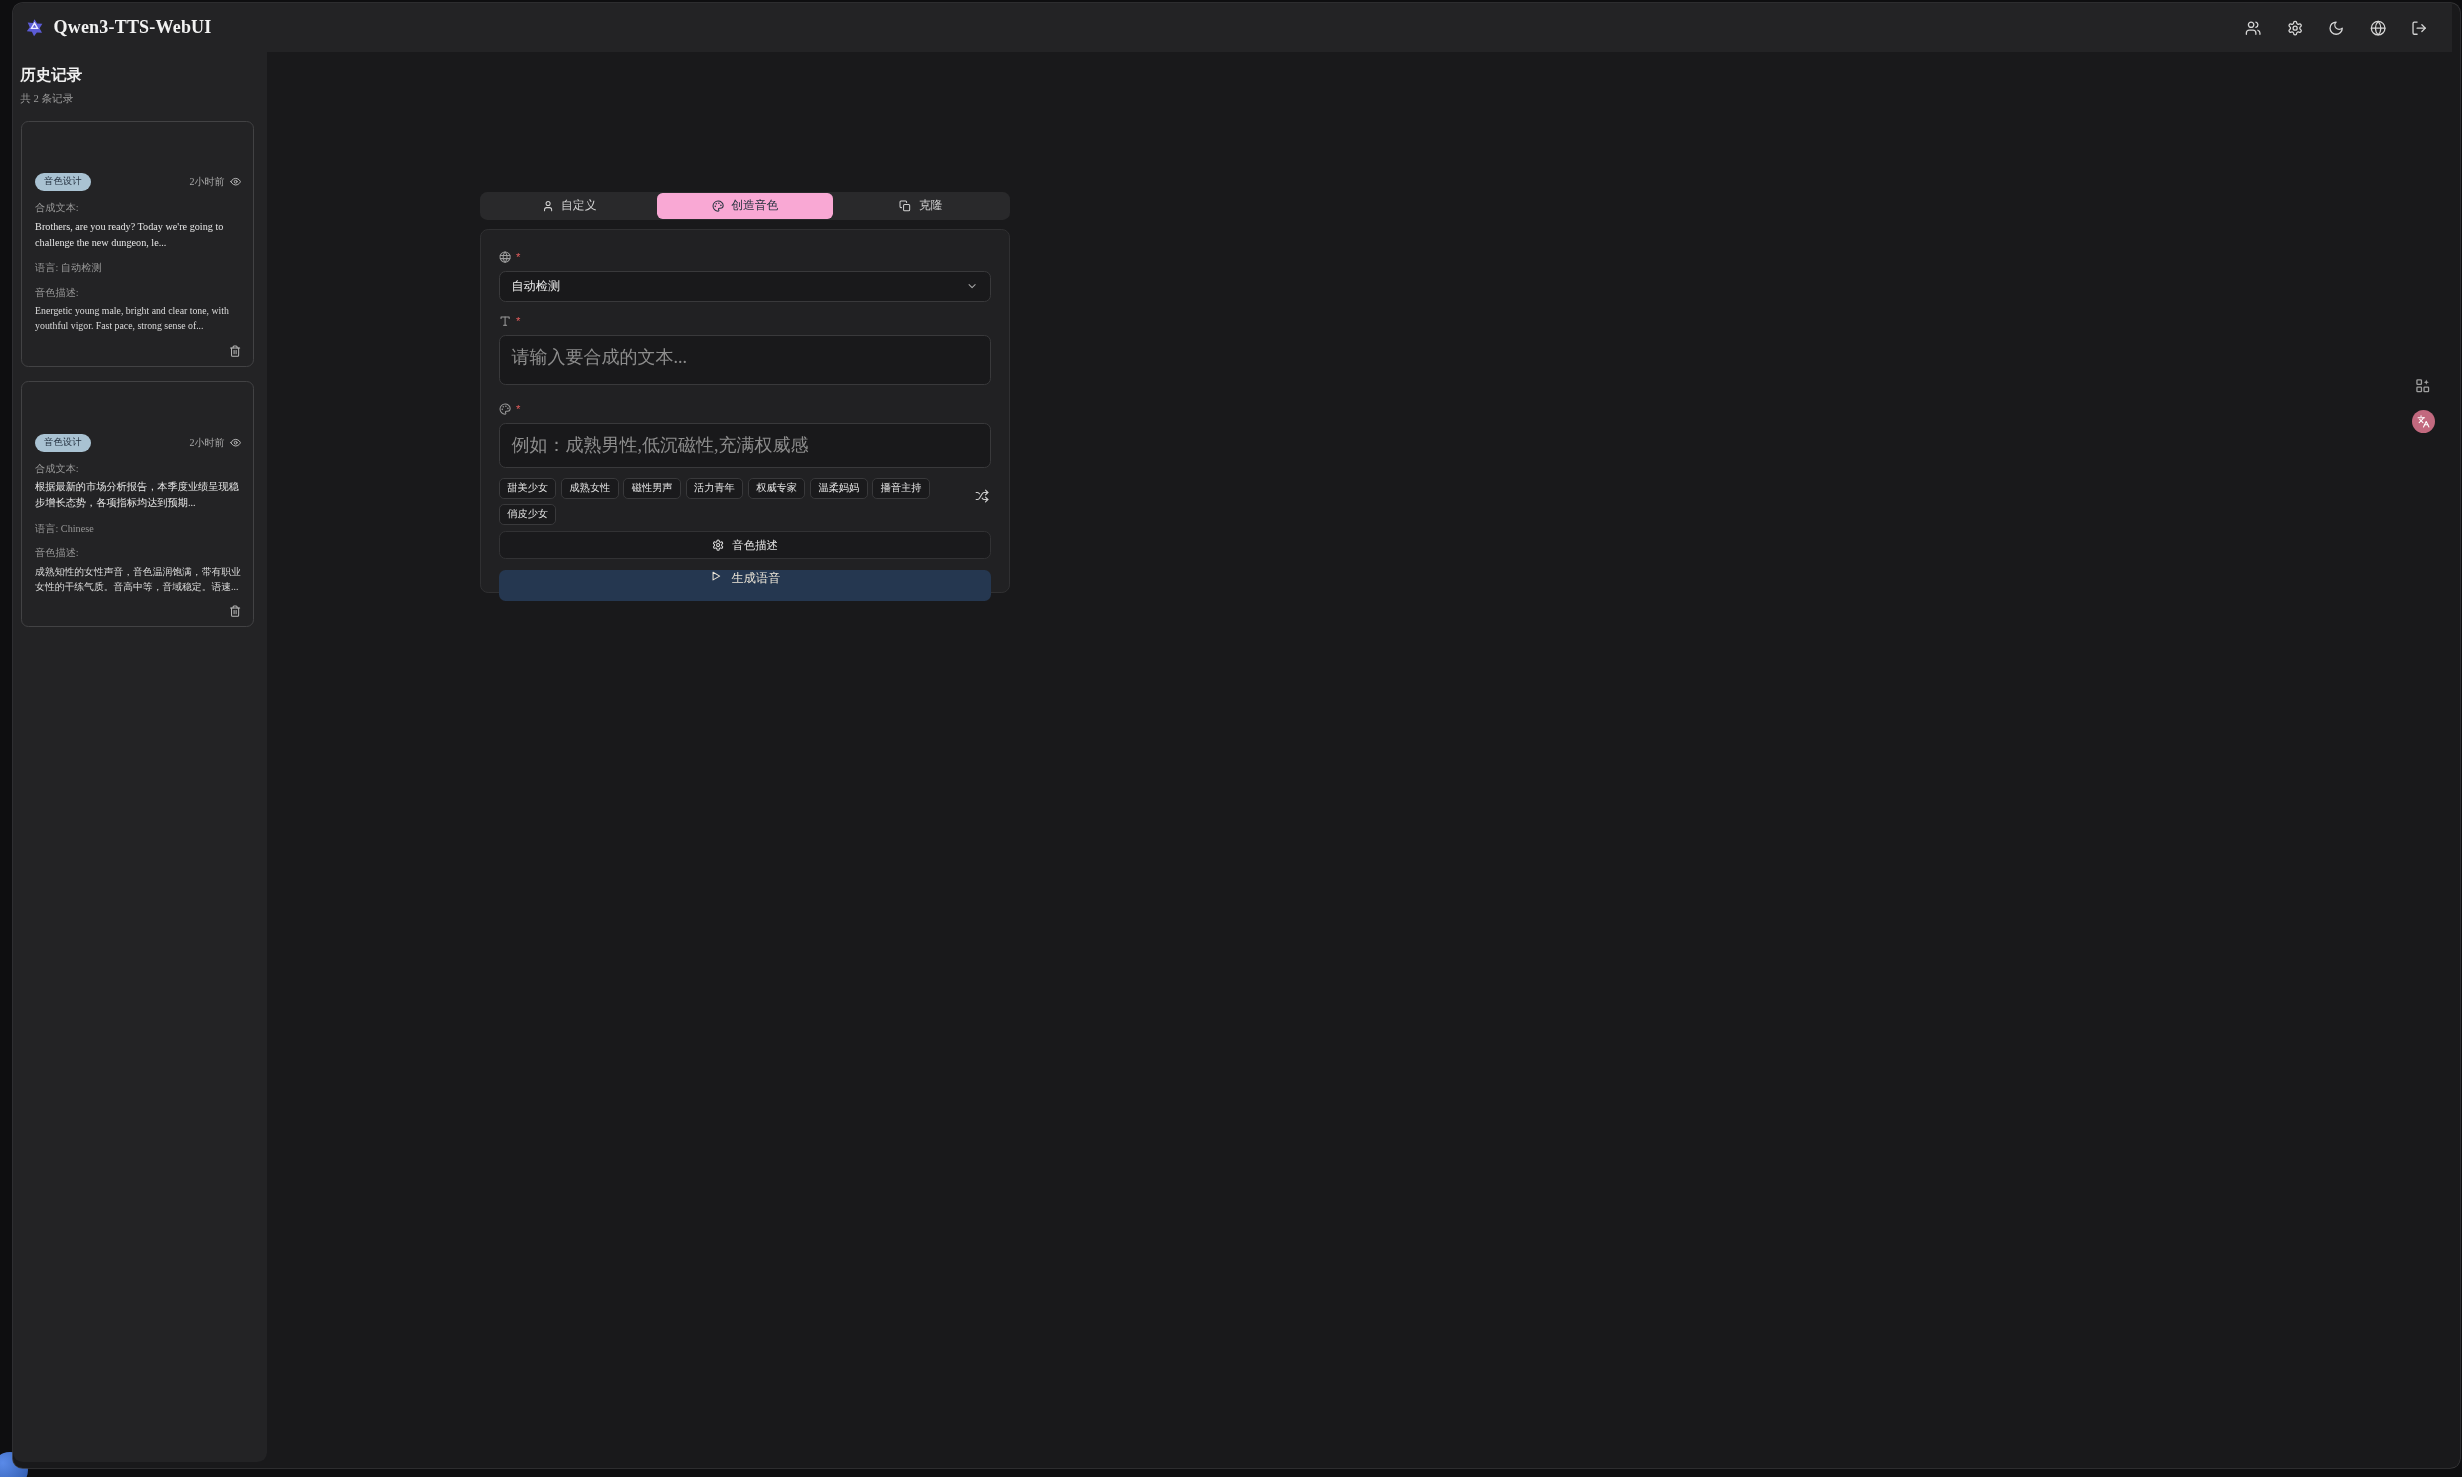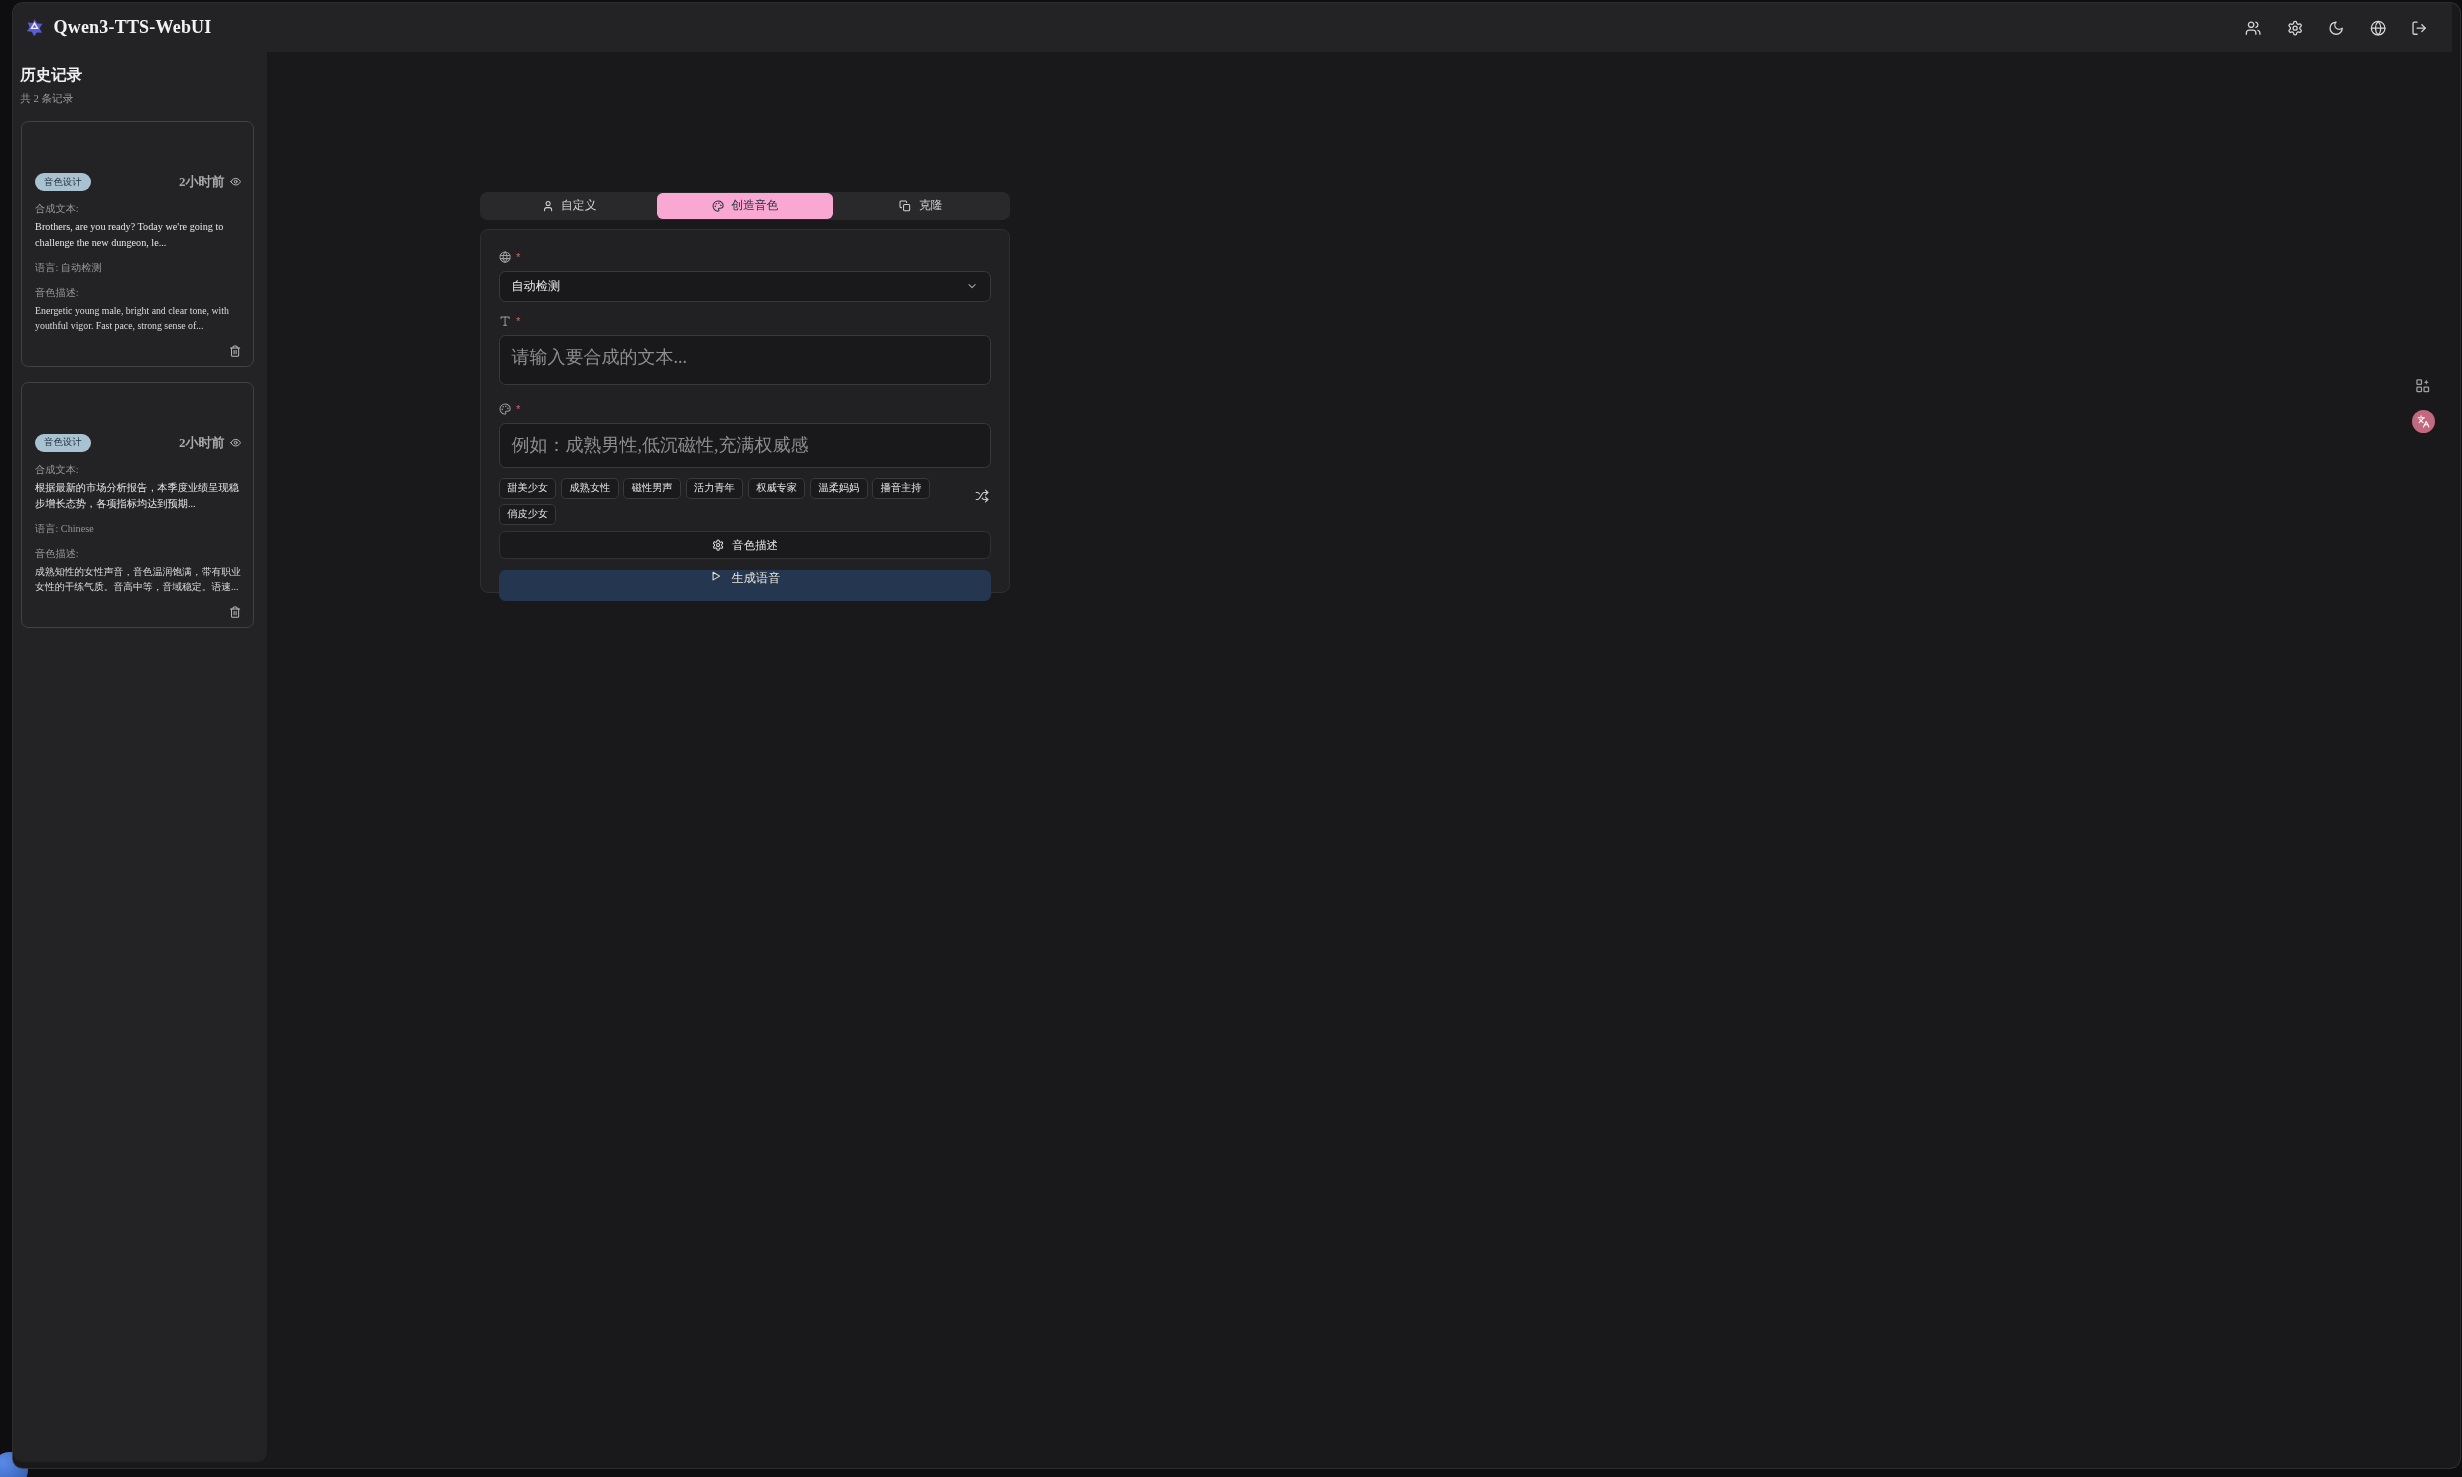--- a/index.html
+++ b/index.html
@@ -23,21 +23,21 @@
   .sidebar { position:absolute; left:0; top:49px; width:254px; bottom:6.5px; background:#232325;
     border-radius:0 0 9.8px 9.8px; padding:13px 13px 0 7.3px; overflow:hidden; }
   .history-title { font-size:15.5px; font-weight:bold; color:#efefef; }
   .history-count { font-size:10.6px; color:#9b9b9b; margin-top:5.7px; }
   .card { border:0.8px solid #424244; border-radius:7.3px; margin-top:14.7px; margin-left:0.8px;
     padding:11.4px 11.4px 8.1px 13px; display:flex; flex-direction:column; }
   .card-head { display:flex; align-items:center;margin-top:40px; }
   .badge { background:#a9c2d2; color:#253241; font-size:9.4px; padding:2.4px 9px;
     border-radius:9px; }
   .card-meta { margin-left:auto; display:flex; align-items:center; gap:5.7px; }
-  .timestamp { font-size:13px; color:#a9a9a9;font-weight:bold; }
+  .timestamp { font-size:10px; color:#a9a9a9; }
   .eye { width:11.4px; height:11.4px; color:#bdbdbd; cursor:pointer; }
   .field-label { font-size:10.2px; color:#969696; margin-top:10.6px; }
   .field-text { font-size:10.2px; color:#e7e7e7; margin-top:3.3px; line-height:1.55;
     display:-webkit-box; -webkit-line-clamp:2; -webkit-box-orient:vertical; overflow:hidden; }
   .field-text.small { font-size:9.8px; color:#dcdcdc; }
   .card-foot { display:flex; justify-content:flex-end; margin-top:11.4px; }
   .trash-btn { width:13px; height:13px; color:#b9b9b9; cursor:pointer; background:none; border:none; }
   .trash-btn svg { width:12.2px; height:12.2px; }
   
   .tabbar { position:absolute; left:467px; top:189px; width:530px; height:28px;

